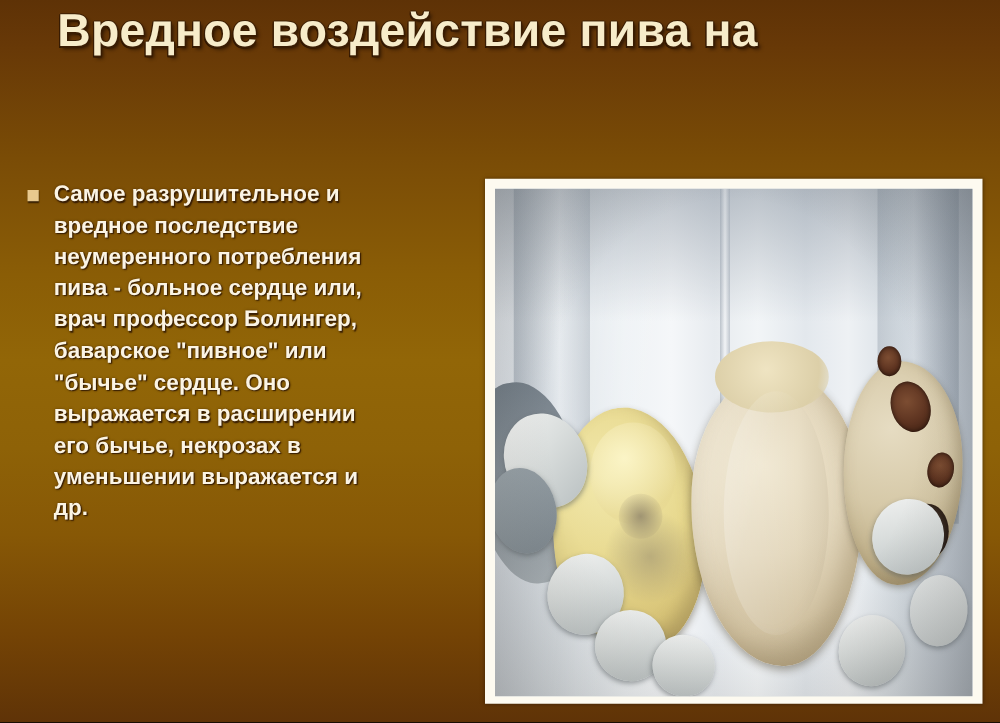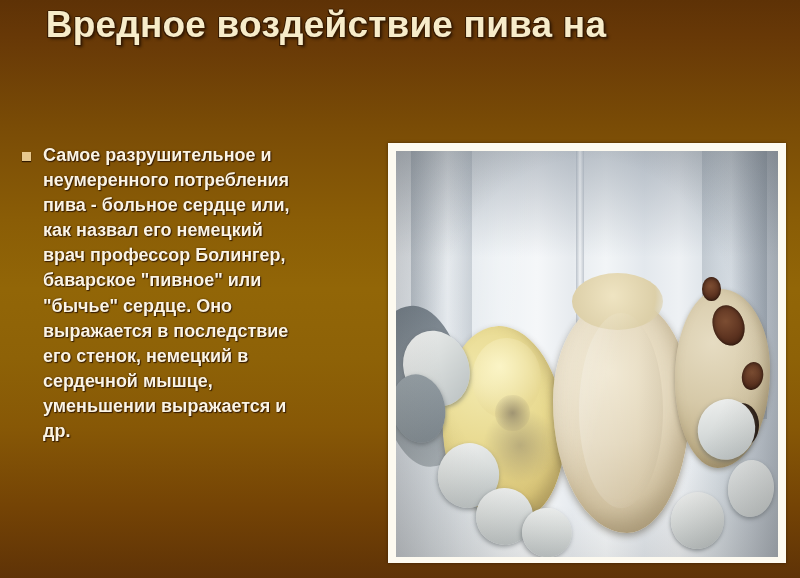--- a/index.html
+++ b/index.html
@@ -293,29 +293,28 @@
 <div id="slide">
 
   <div class="title-block">
     <div class="title-line l1">Вредное воздействие пива на</div>
   </div>
 
   <div class="body-col">
     <span class="bullet-marker"></span>
     <div class="para">
       <div class="tline">Самое разрушительное и</div>
+      <div class="tline">вредное последствие</div>
       <div class="tline">неумеренного потребления</div>
       <div class="tline">пива - больное сердце или,</div>
-      <div class="tline">как назвал его немецкий</div>
       <div class="tline">врач профессор Болингер,</div>
       <div class="tline">баварское "пивное" или</div>
       <div class="tline">"бычье" сердце. Оно</div>
-      <div class="tline">выражается в последствие</div>
-      <div class="tline">его стенок, немецкий в</div>
-      <div class="tline">сердечной мышце,</div>
+      <div class="tline">выражается в расширении</div>
+      <div class="tline">его бычье, некрозах в</div>
       <div class="tline">уменьшении выражается и</div>
       <div class="tline">др.</div>
     </div>
   </div>
 
   <div class="photo-frame">
     <div class="photo" aria-label="Руки в перчатках держат увеличенное бычье сердце">
       <div class="p-coat"></div>
       <div class="p-shadow-top"></div>
       <div class="p-fold-l"></div>

